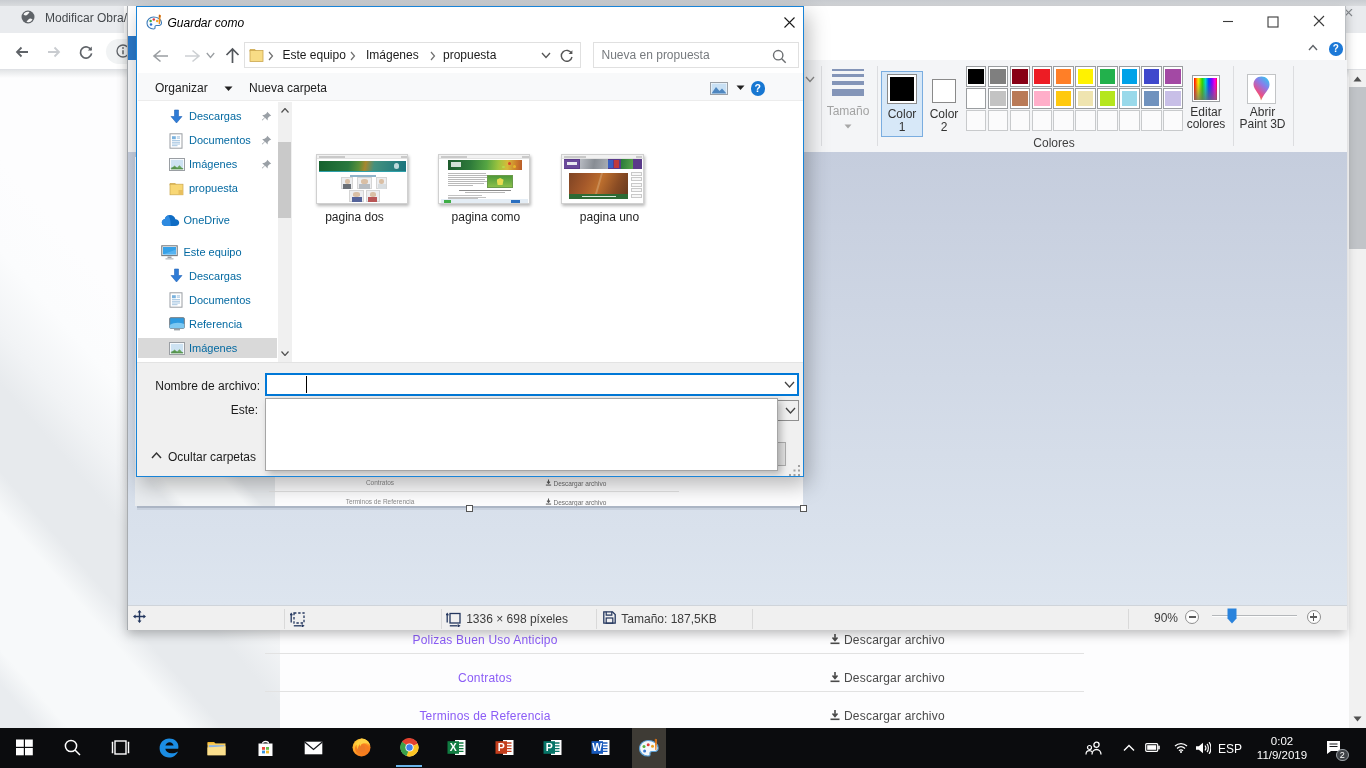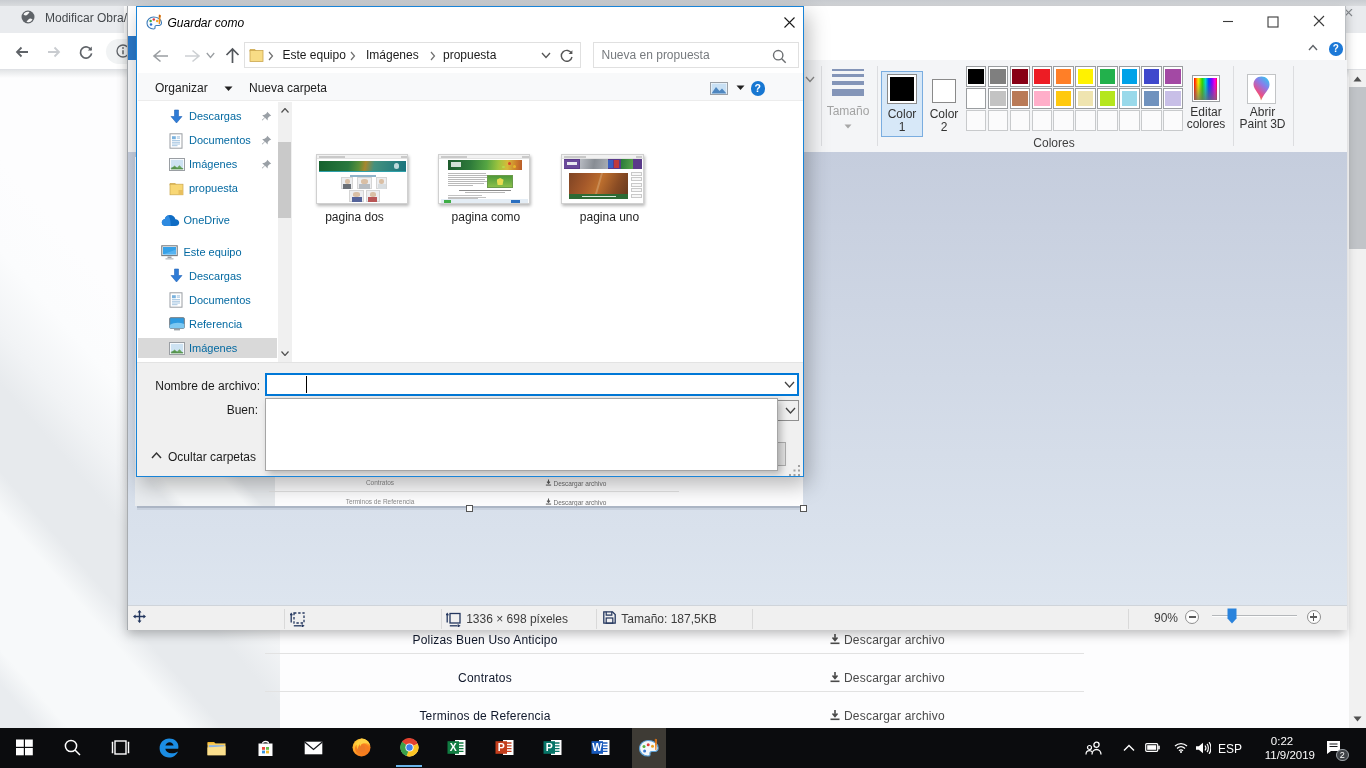--- a/index.html
+++ b/index.html
@@ -539,21 +539,21 @@
   <div class="abs thlabel" style="left:423px;top:203.5px;">pagina uno</div>
 
   <div class="abs" style="left:0;top:355.5px;width:668px;height:115px;background:#f0f0f0;border-top:1px solid #e3e3e3;"></div>
   <div class="abs flabel" style="left:0px;top:372px;width:123.5px;">Nombre de archivo:</div>
   <div class="abs" style="left:128px;top:366px;width:534px;height:23.5px;background:#fff;border:2px solid #0078d7;"></div>
   <div class="abs" style="left:134.5px;top:390px;font-size:12px;color:#111;">pagina</div>
   <div class="abs" style="left:169px;top:369.5px;width:1px;height:16.5px;background:#000;"></div>
   <svg class="abs" style="left:647px;top:374.5px;" width="11" height="7" viewBox="0 0 11 7">
       <path d="M1 1l4.5 5L10 1" stroke="#444" stroke-width="1.3" fill="none"></path>
     </svg>
-  <div class="abs flabel" style="left:0px;top:396.5px;width:121.5px;">Buen:</div>
+  <div class="abs flabel" style="left:0px;top:396.5px;width:121.5px;">Este:</div>
   <div class="abs" style="left:128px;top:393px;width:534px;height:21px;background:#f0f0f0;border:1px solid #8f8f8f;"></div>
   <svg class="abs" style="left:648px;top:400px;" width="11" height="7" viewBox="0 0 11 7">
       <path d="M1 1l4.5 5L10 1" stroke="#444" stroke-width="1.3" fill="none"></path>
     </svg>
   <div class="abs" style="left:580.5px;top:435.5px;width:69px;height:23.5px;background:#e1e1e1;border:1px solid #adadad;"></div>
   <div class="abs" style="left:128px;top:391.5px;width:513.5px;height:73px;background:#fff;border:1px solid #a5a5a5;box-shadow:3px 3px 7px rgba(0,0,0,0.25);"></div>
   <svg class="abs" style="left:14.5px;top:444.5px;" width="11" height="8" viewBox="0 0 11 8">
       <path d="M1 7l4.5-5L10 7" stroke="#333" stroke-width="1.5" fill="none"></path>
     </svg>
   <div class="abs" style="left:31.5px;top:443px;font-size:12px;color:#1b1b1b;">Ocultar carpetas</div>
@@ -687,31 +687,31 @@
       <path d="M5 8.8 C6.3 7.6 7.7 7.6 9 8.8" stroke="#fefefe" stroke-width="1.3" fill="none"></path>
       <circle cx="7" cy="10" r="1" fill="#fefefe"></circle>
     </svg>
   <svg class="abs" style="left:1195.0px;top:14.3px;" width="16" height="12" viewBox="0 0 16 12">
       <path d="M1 4.2h2.8L8 0.8v10.4L3.8 7.8H1z" fill="#fefefe"></path>
       <path d="M10 3.5 C11 4.8 11 7.2 10 8.5" stroke="#fefefe" stroke-width="1.2" fill="none"></path>
       <path d="M12 1.8 C13.8 3.8 13.8 8.2 12 10.2" stroke="#fefefe" stroke-width="1.2" fill="none"></path>
       <path d="M14 0.2 C16.5 3 16.5 9 14 11.8" stroke="#fefefe" stroke-width="1.2" fill="none"></path>
     </svg>
   <div class="abs" style="left:1217px;top:14.3px;width:26px;text-align:center;font-size:12px;color:#fefefe;">ESP</div>
-  <div class="abs" style="left:1249px;top:7.3px;width:66px;text-align:center;font-size:11.5px;color:#fefefe;">0:22</div>
-  <div class="abs" style="left:1249px;top:21.7px;width:66px;text-align:right;font-size:11.5px;color:#fefefe;">11/9/2019</div>
+  <div class="abs" style="left:1249px;top:7.3px;width:66px;text-align:center;font-size:11.5px;color:#fefefe;">0:02</div>
+  <div class="abs" style="left:1249px;top:21.7px;width:66px;text-align:center;font-size:11.5px;color:#fefefe;">11/9/2019</div>
   <svg class="abs" style="left:1326.4px;top:12.2px;" width="15" height="15" viewBox="0 0 15 15">
       <path d="M1 1 H14 V11 H5 L1 14 Z" fill="#fefefe"></path>
       <path d="M3.5 4h8M3.5 6.5h8" stroke="#16181c" stroke-width="1.1"></path>
     </svg>
   <div class="abs" style="left:1336px;top:21.4px;width:12.5px;height:12.5px;border-radius:50%;background:#404448;border:1px solid #9aa0a6;color:#fff;font-size:9px;text-align:center;line-height:11px;">2</div>
 </div>
 
 <style>
-  .rowtxt { text-align:center; font-size:12px; color:#0f172a; letter-spacing:0.2px; }
+  .rowtxt { text-align:center; font-size:12px; color:#8b5cf6; letter-spacing:0.2px; }
   .bctext { font-size:12px; color:#1b1b1b; }
   .bcsep { width:6px; height:11px; }
   .thlabel { width:100px; text-align:center; font-size:12px; color:#1f1f1f; }
   .flabel { font-size:12px; color:#1b1b1b; text-align:right; }
   .navtxt { font-size:11px; color:#0369a1; }
   .dlink { font-size:12px; color:#4a4a4a; letter-spacing:0.2px; }
   .dlink svg { display:inline-block; vertical-align:-1px; margin-right:3px; }
   .sep { top:6px; width:1px; height:80px; background:#dcdde0; }
   .handle { width:7px; height:7px; background:#fff; border:1px solid #555; }
   .ssep { top:3px; width:1px; height:20px; background:#d9d9d9; }

